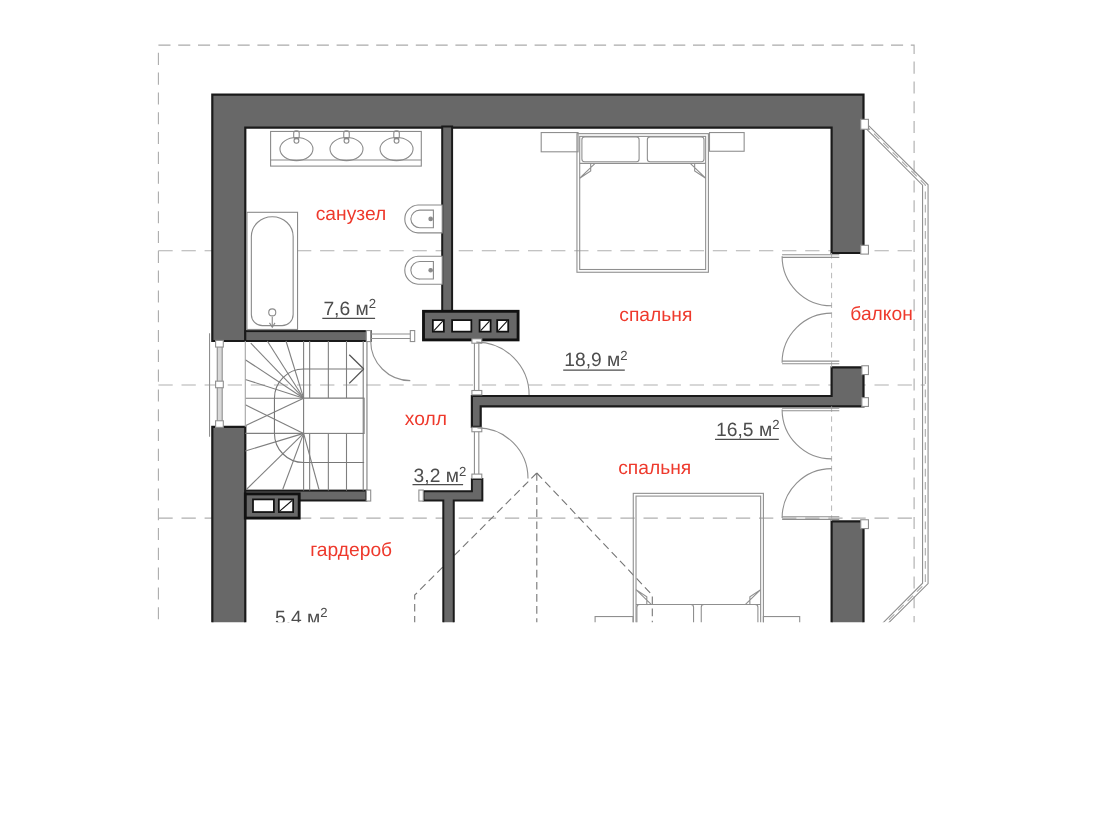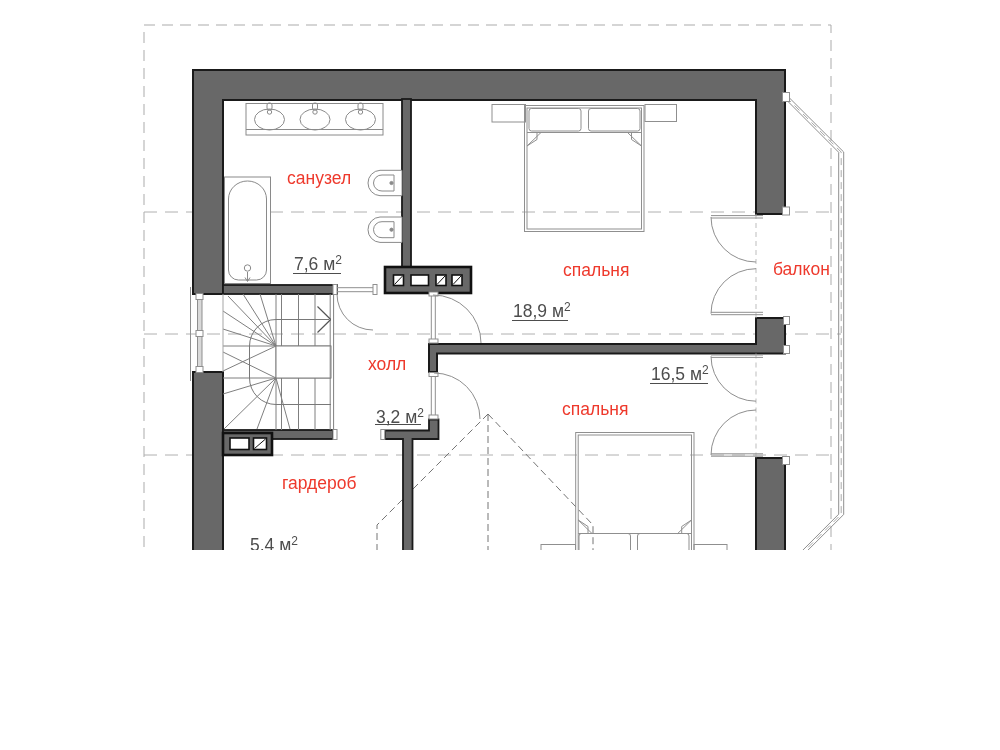--- a/index.html
+++ b/index.html
@@ -1,17 +1,17 @@
 <!DOCTYPE html>
 <html><head>
 <meta charset="utf-8">
 <style>
 html,body{margin:0;padding:0;background:#ffffff;}
 #plan{position:relative;width:1000px;height:550px;background:#ffffff;overflow:hidden;
-font-family:"Liberation Sans", sans-serif;}
+font-family:"Liberation Sans", sans-serif;margin-top:16px;}
 svg{position:absolute;left:0;top:0;}
 </style>
 </head>
 <body>
 <div id="plan">
 <svg width="1000" height="750" viewBox="0 0 1000 750">
 
 <g fill="none" stroke="#ababab" stroke-width="1" stroke-dasharray="11 7">
 <path d="M144,25 H831 V643 H638 V724 H340 V643 H144 Z"></path>
 </g>

